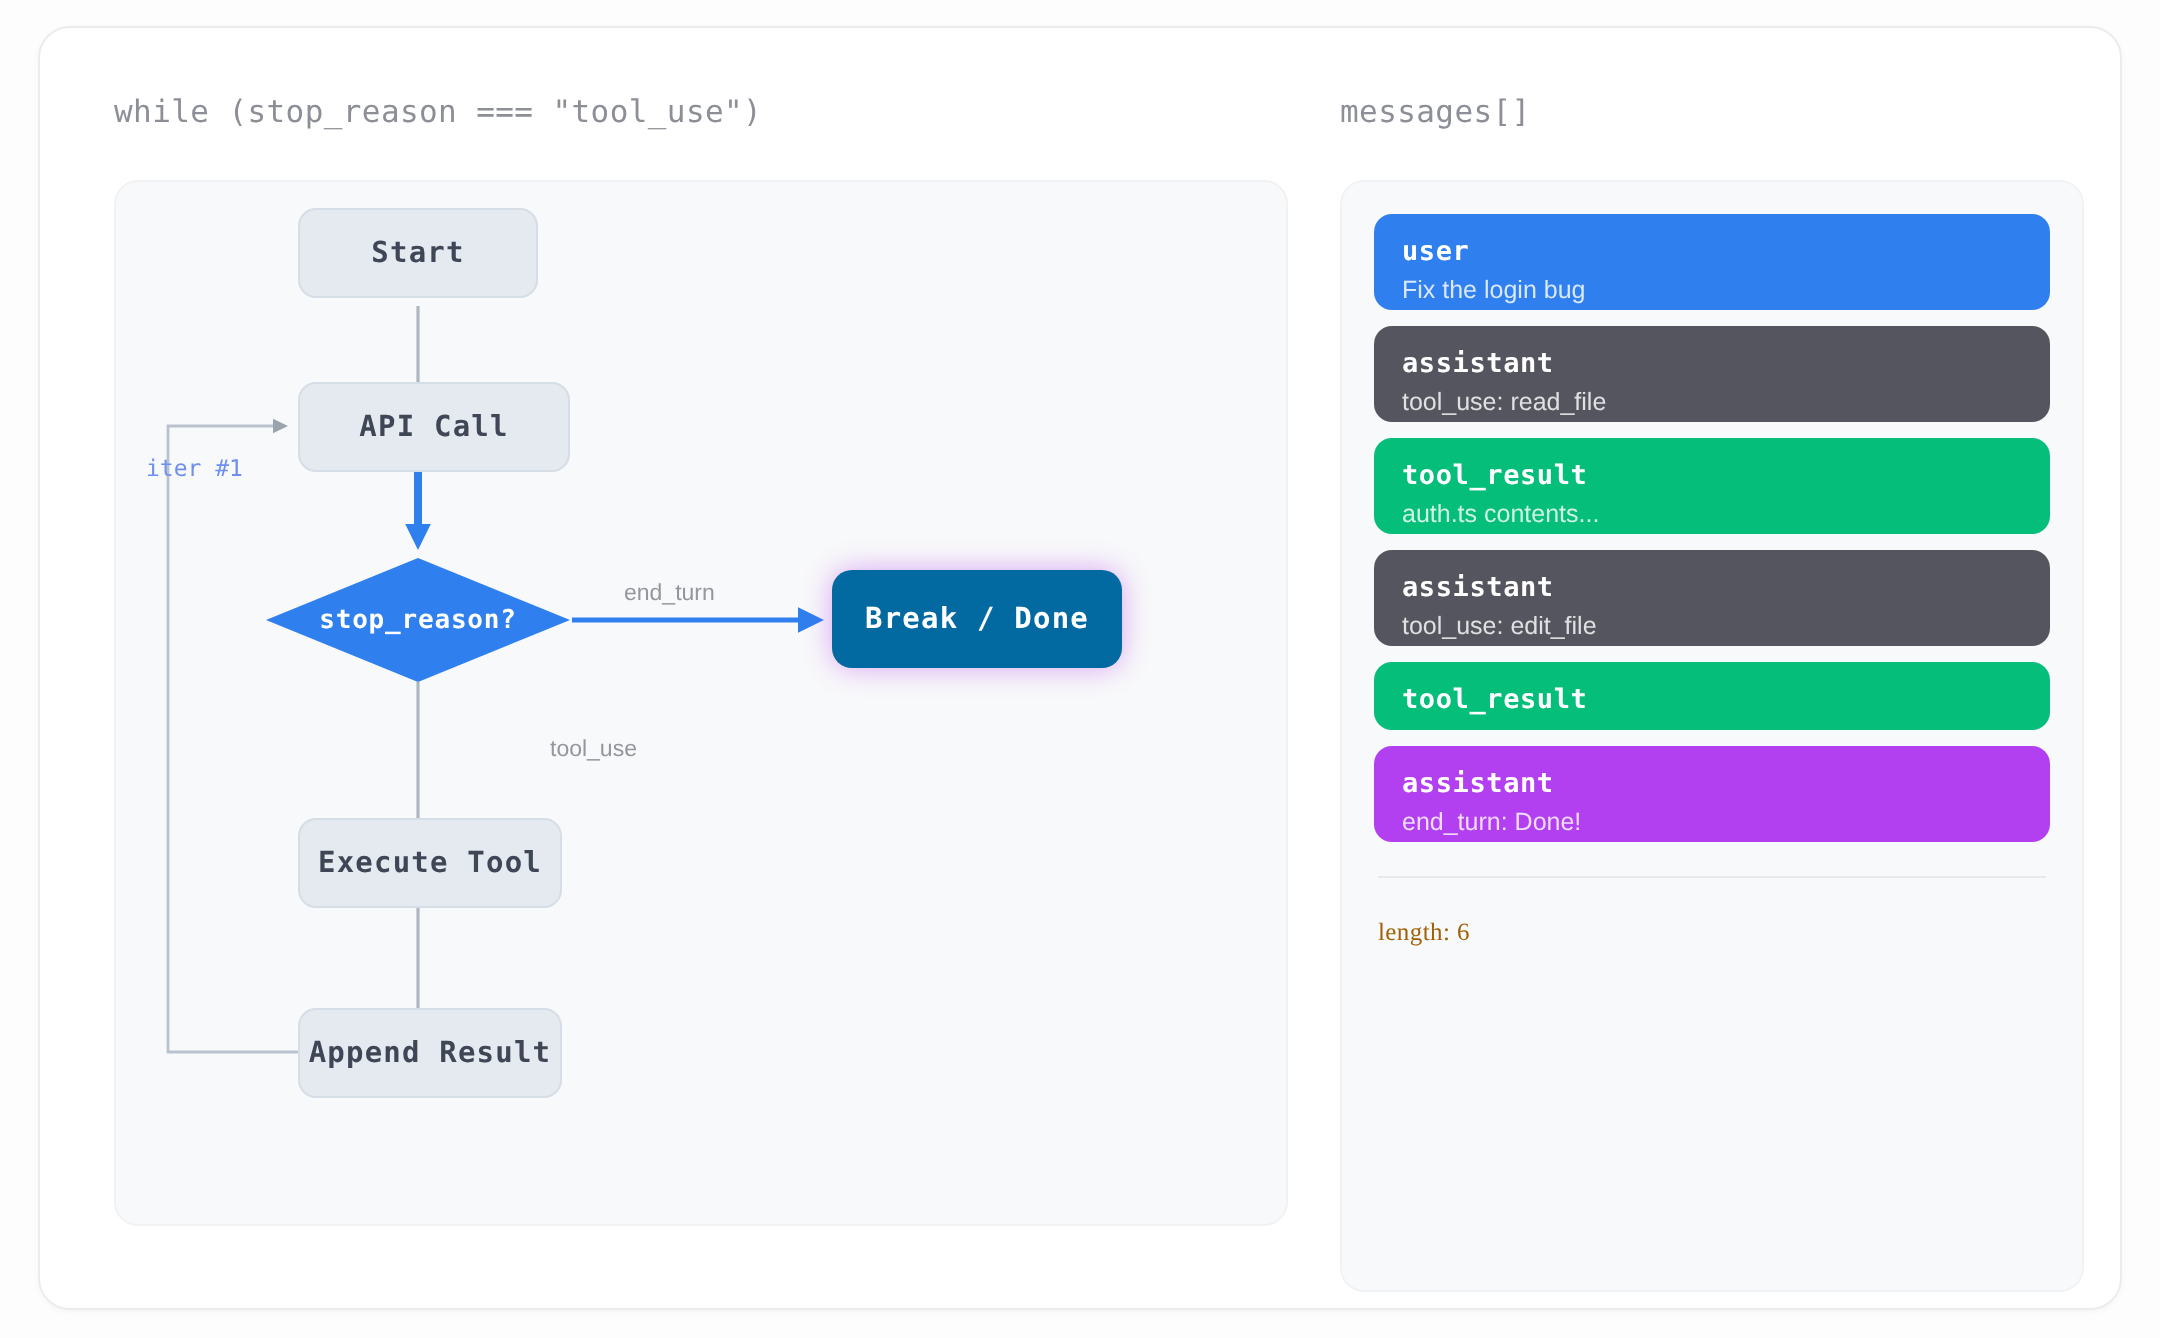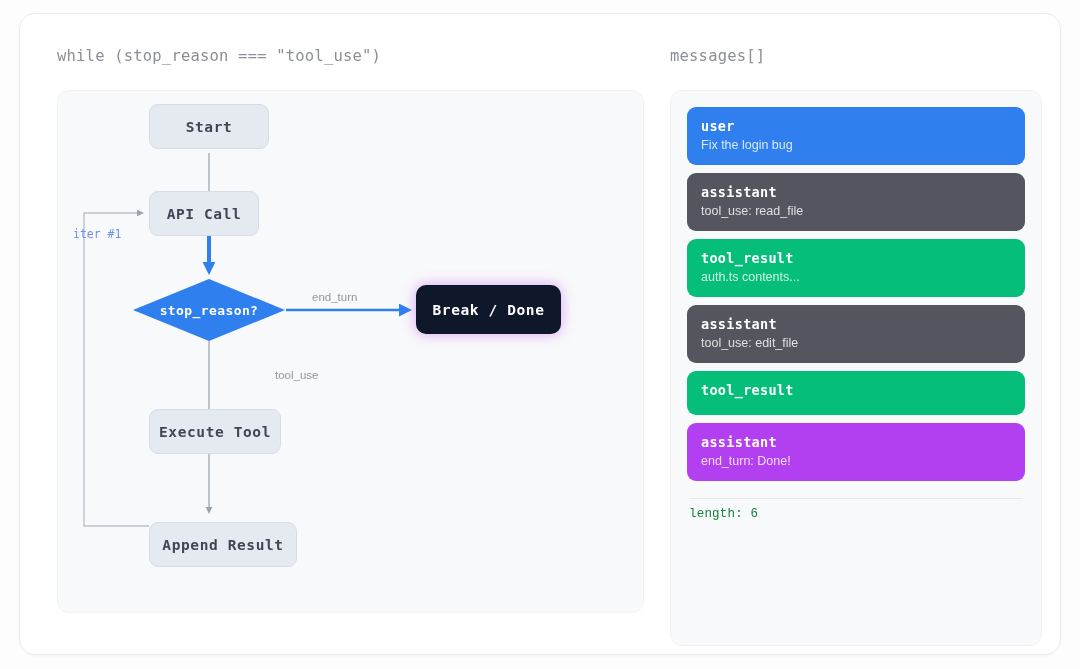--- a/index.html
+++ b/index.html
@@ -106,21 +106,21 @@
     display: flex;
     align-items: center;
     justify-content: center;
     font-family: "DejaVu Sans Mono", monospace;
     font-weight: bold;
     font-size: 13px;
     letter-spacing: 0.4px;
     color: #ffffff;
   }
   .node-terminal {
-    background: #0f172a;
+    background: #0369a1;
     border-radius: 10px;
     color: #ffffff;
     box-shadow: 0 0 14px rgba(178,63,240,0.45);
     border: none;
   }
   .edge-label {
     position: absolute;
     font-family: "Liberation Sans", sans-serif;
     font-size: 11.5px;
     color: #94969e;
@@ -154,21 +154,21 @@
     box-sizing: border-box;
     padding: 16px;
   }
   .msg-list {
     display: flex;
     flex-direction: column;
     gap: 8px;
   }
   .msg-card {
     border-radius: 9px;
-    padding: 11px 14px 13px 14px;
+    padding: 11px 14px 3px 14px;
     box-sizing: border-box;
   }
   .msg-role {
     font-family: "DejaVu Sans Mono", monospace;
     font-weight: bold;
     font-size: 13.5px;
     letter-spacing: 0.3px;
     color: #ffffff;
     margin-bottom: 4px;
   }
@@ -176,24 +176,24 @@
     font-family: "Liberation Sans", sans-serif;
     font-size: 12.5px;
     color: rgba(255,255,255,0.82);
   }
   .msg-divider {
     height: 1px;
     background: #e7e8ea;
     margin: 17px 2px 0 2px;
   }
   .msg-length {
-    font-family: Liberation Mono, monospace;
+    font-family: Liberation Serif, serif;
     font-size: 12.5px;
-    color: #15803d;
-    margin-top: 8px;
+    color: #a16207;
+    margin-top: 20px;
     margin-left: 2px;
     letter-spacing: 0.2px;
   }
 </style>
 </head>
 <body>
 
 <div class="page">
   <div class="main-card">
 
@@ -222,38 +222,38 @@
 
           <path d="M151,354 L151,421" stroke="#aeb6c0" stroke-width="1.6" fill="none" marker-end="url(#arrowGrey)"></path>
 
           <path d="M91,435 L26,435 L26,122 L84,122" stroke="#b9c2cd" stroke-width="1.4" fill="none" marker-end="url(#arrowGrey)"></path>
         </svg>
 
         <div class="node node-plain" style="left:91px; top:13px; width:120px; height:45px;">
           <span>Start</span>
         </div>
 
-        <div class="node node-plain" style="left:91px; top:100px; width:110px; height:45px;">
+        <div class="node node-plain" style="left:91px; top:100px; width:136px; height:45px;">
           <span>API Call</span>
         </div>
 
         <div class="node-diamond-wrap" style="left:75px; top:188px;">
           <div class="node-diamond-shape"></div>
           <div class="node-diamond-label">stop_reason?</div>
         </div>
 
         <div class="node node-terminal" style="left:358px; top:194px; width:145px; height:49px;">
           <span>Break / Done</span>
         </div>
 
         <div class="node node-plain" style="left:91px; top:318px; width:132px; height:45px;">
           <span>Execute Tool</span>
         </div>
 
-        <div class="node node-plain" style="left:91px; top:431px; width:148px; height:45px;">
+        <div class="node node-plain" style="left:91px; top:413px; width:132px; height:45px;">
           <span>Append Result</span>
         </div>
 
         <div class="edge-label" style="left:254px; top:200px;">end_turn</div>
         <div class="edge-label" style="left:217px; top:278px;">tool_use</div>
         <div class="edge-label-iter" style="left:15px; top:136px;">iter #1</div>
       </div>
     </div>
 
     <div class="msg-col">

